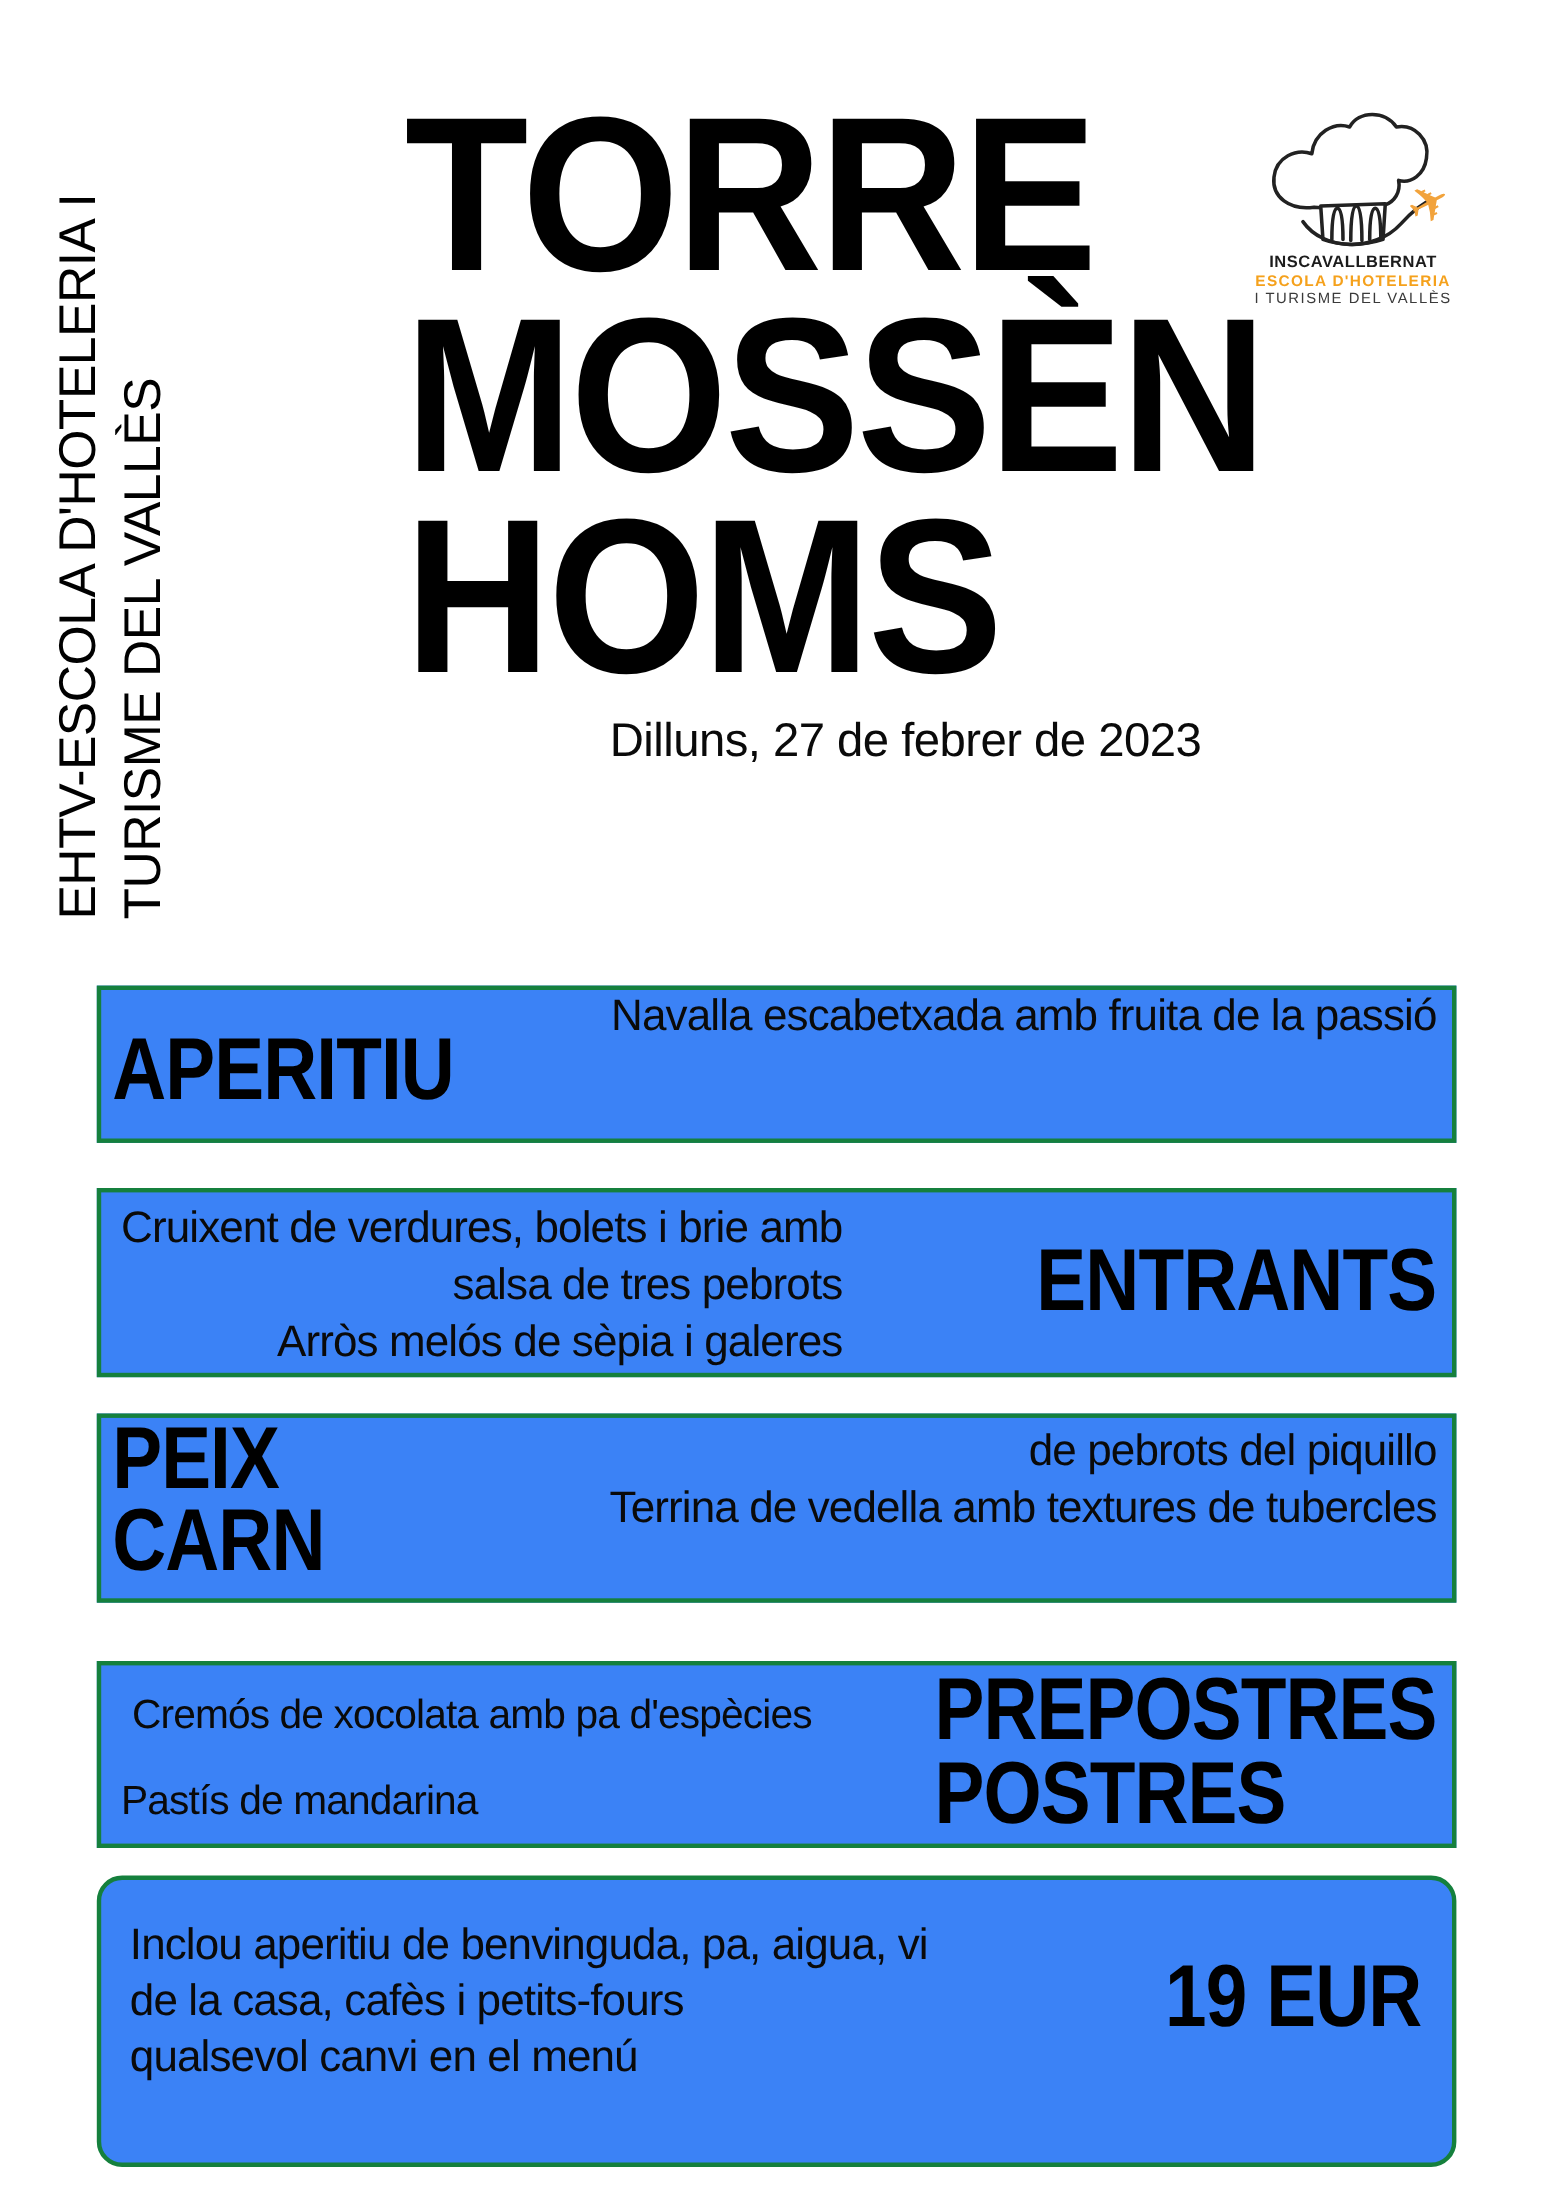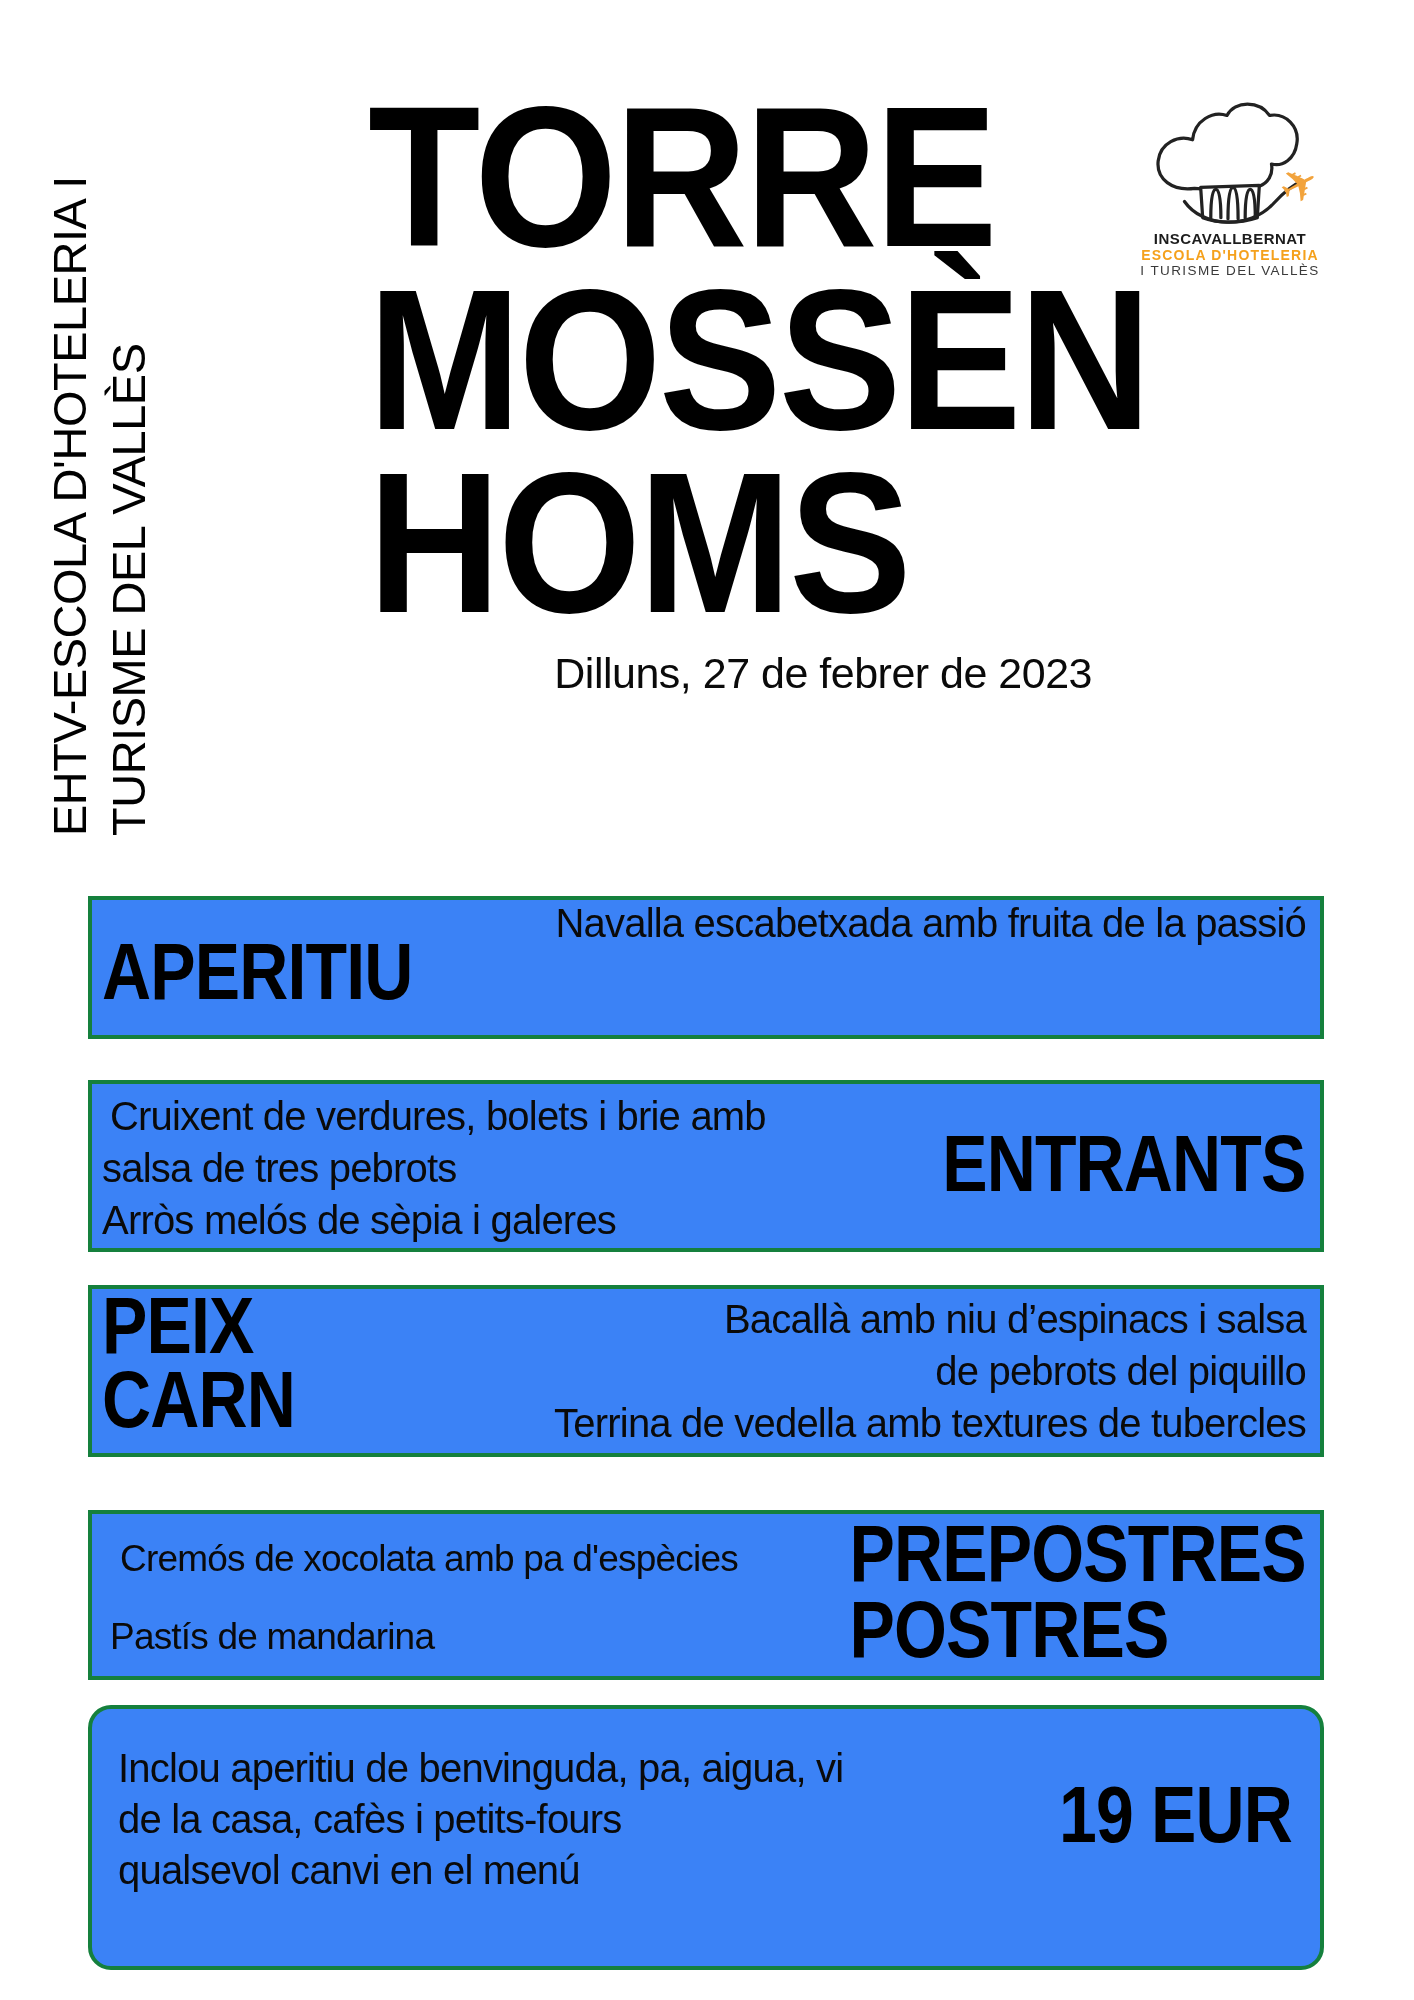--- a/index.html
+++ b/index.html
@@ -35,21 +35,21 @@
   #logo-text{position:absolute;left:0px;top:158px;width:200px;text-align:center;}
   #logo-name{font-size:15px;font-weight:bold;color:#1c1c1c;letter-spacing:0.5px;line-height:17px;}
   #logo-school{font-size:14px;font-weight:bold;color:#F5A11C;letter-spacing:1.2px;line-height:16px;}
   #logo-region{font-size:13.5px;color:#3a3a3a;letter-spacing:1.4px;line-height:16px;}
   
   .box{
     position:absolute;left:88px;width:1236px;border:4px solid #15803d;
     background:#3b82f6;box-sizing:border-box;
   }
   #box-aperitiu{top:896px;height:143px;}
-  #box-entrants{top:1080px;height:172px;}
+  #box-entrants{top:1080px;height:172px;text-align:right;}
   #box-peix-carn{top:1285px;height:172px;}
   #box-postres{top:1500px;height:170px;margin-top:10px;}
   #box-info{top:1705px;height:265px;border-radius:23px;}
   .body-line{font-size:40px;letter-spacing:-0.8px;color:#0a0a0a;white-space:nowrap;}
   .sec-title{
     font-weight:bold;font-size:80px;letter-spacing:-1px;white-space:nowrap;color:#000;
   }
   .sxl{transform:scaleX(0.85);transform-origin:left top;}
   .sxr{transform:scaleX(0.85);transform-origin:right top;}
   .indent{padding-left:8px;}
@@ -120,21 +120,20 @@
     </div>
     <div id="entrants-title" class="sec-title sxr">ENTRANTS</div>
   </div>
 
   <div id="box-peix-carn" class="box">
     <div id="peixcarn-titles" class="sec-title sxl">
       <div>PEIX</div>
       <div>CARN</div>
     </div>
     <div id="peixcarn-lines">
-      <div class="body-line">Bacallà amb niu d’espinacs i salsa</div>
       <div class="body-line">de pebrots del piquillo</div>
       <div class="body-line">Terrina de vedella amb textures de tubercles</div>
     </div>
   </div>
 
   <div id="box-postres" class="box">
     <div id="postres-lineA" class="body-line">Cremós de xocolata amb pa d'espècies</div>
     <div id="postres-lineB" class="body-line">Pastís de mandarina</div>
     <div id="postres-titles" class="sec-title sxr">
       <div>PREPOSTRES</div>

